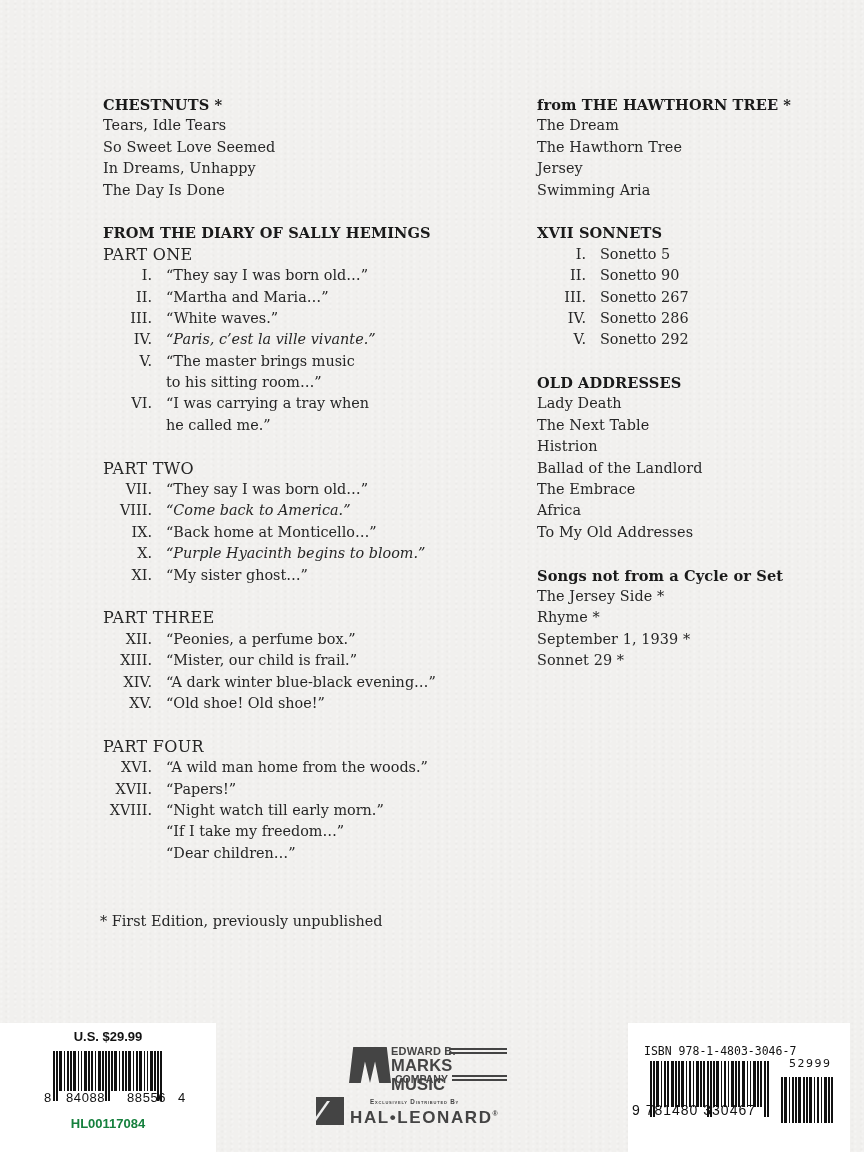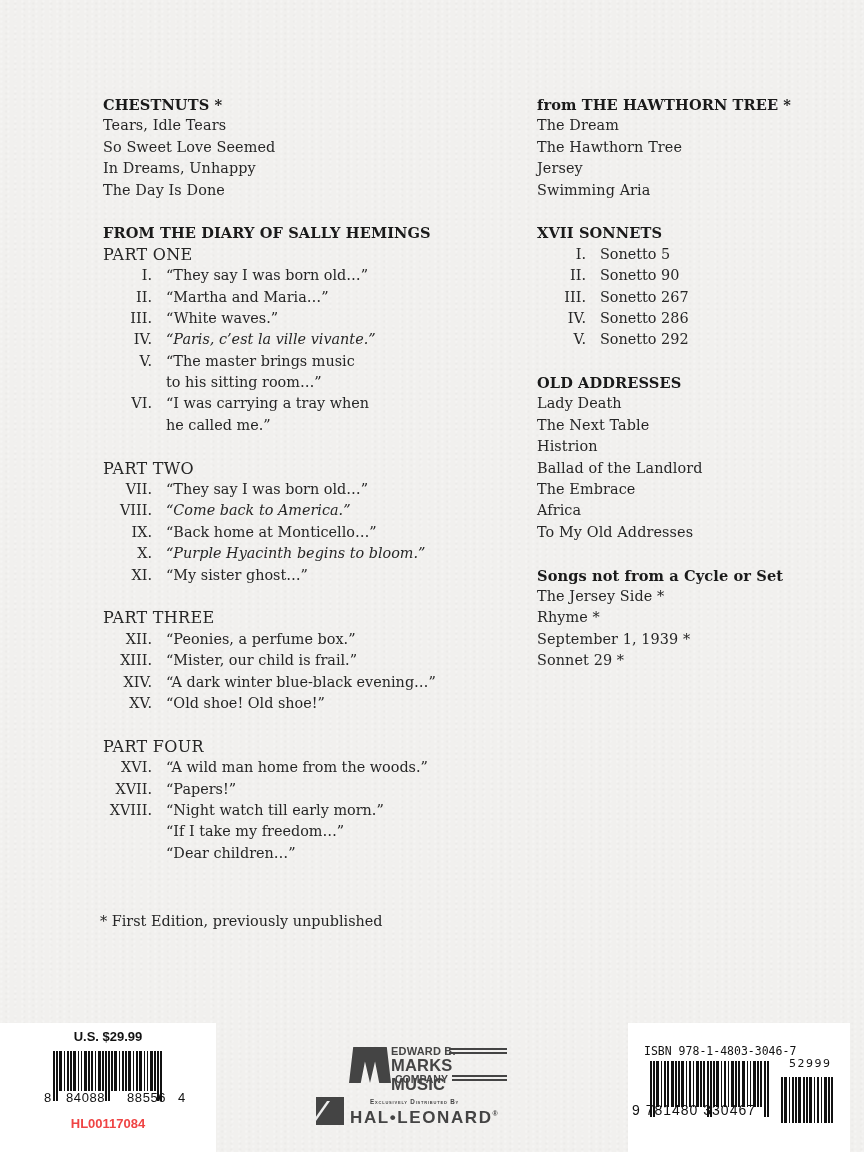--- a/index.html
+++ b/index.html
@@ -35,21 +35,21 @@
   .sans { font-family: "Liberation Sans", "DejaVu Sans", sans-serif; }
   .price { position: absolute; left: 0; width: 216px; text-align: center; top: 6px; font-size: 13px; font-weight: bold; color: #111; }
   .upc-bars { position: absolute; left: 53px; top: 28px; width: 120px; height: 50px; display: flex; align-items: flex-start; }
   .upc-bars span { display: block; height: 40px; background: #111; margin-right: 1.5px; }
   .upc-bars span.long { height: 50px; }
   .upc-nums { position: absolute; top: 67px; left: 44px; width: 140px; font-size: 13px; color: #111; }
   .upc-nums .a { position: absolute; left: 0; }
   .upc-nums .b { position: absolute; left: 22px; letter-spacing: 0.6px; }
   .upc-nums .c { position: absolute; left: 83px; letter-spacing: 0.6px; }
   .upc-nums .d { position: absolute; left: 134px; }
-  .hlcode { position: absolute; left: 0; width: 216px; text-align: center; top: 93px; font-size: 13px; font-weight: bold; color: #ef4444; }
+  .hlcode { position: absolute; left: 0; width: 216px; text-align: center; top: 93px; font-size: 13px; font-weight: bold; color: #15803d; }
 
   .isbn-label { position: absolute; left: 16px; top: 21px; font-family: "DejaVu Sans Mono", "Liberation Mono", monospace; font-size: 11.5px; color: #111; }
   .isbn-bars { position: absolute; left: 22px; top: 38px; height: 56px; display: flex; align-items: flex-start; }
   .isbn-bars span { display: block; height: 46px; background: #111; margin-right: 1.6px; }
   .isbn-bars span.long { height: 56px; }
   .isbn-digits { position: absolute; left: 4px; top: 79px; font-family: Liberation Sans, sans-serif; font-size: 14px; color: #111; letter-spacing: 1px; white-space: nowrap; }
   .addon-digits { position: absolute; left: 161px; top: 34px; font-family: "DejaVu Sans", sans-serif; font-size: 11px; color: #111; letter-spacing: 1.5px; }
   .addon-bars { position: absolute; left: 153px; top: 54px; height: 46px; display: flex; }
   .addon-bars span { display: block; height: 46px; background: #111; margin-right: 1.6px; }
 

